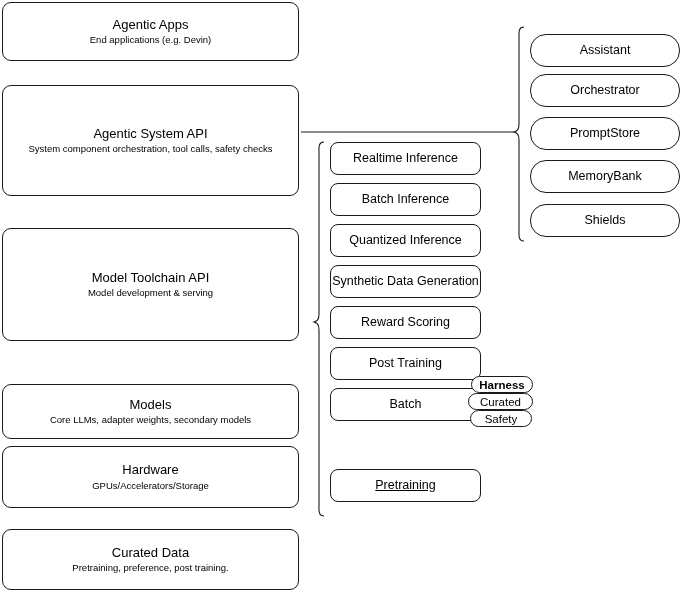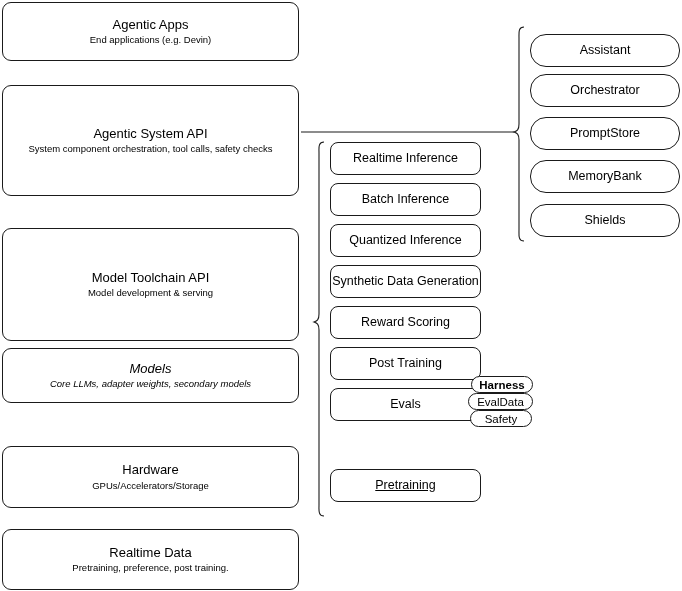--- a/index.html
+++ b/index.html
@@ -134,32 +134,32 @@
   <div class="node layer-box" style="top:85px; height:111px;">
     <div class="title">Agentic System API</div>
     <div class="sub">System component orchestration, tool calls, safety checks</div>
   </div>
 
   <div class="node layer-box" style="top:228px; height:113px;">
     <div class="title">Model Toolchain API</div>
     <div class="sub">Model development &amp; serving</div>
   </div>
 
-  <div class="node layer-box" style="top:348px; height:55px;font-style:italic;">
+  <div class="node layer-box" style="top:384px; height:55px;">
     <div class="title">Models</div>
     <div class="sub">Core LLMs, adapter weights, secondary models</div>
   </div>
 
   <div class="node layer-box" style="top:446px; height:62px;">
     <div class="title">Hardware</div>
     <div class="sub">GPUs/Accelerators/Storage</div>
   </div>
 
   <div class="node layer-box" style="top:529px; height:61px;">
-    <div class="title">Realtime Data</div>
+    <div class="title">Curated Data</div>
     <div class="sub">Pretraining, preference, post training.</div>
   </div>
 
   <div class="node mid-box" style="top:142px;">
     <div class="title">Realtime Inference</div>
   </div>
   <div class="node mid-box" style="top:183px;">
     <div class="title">Batch Inference</div>
   </div>
   <div class="node mid-box" style="top:224px;">
@@ -168,28 +168,28 @@
   <div class="node mid-box" style="top:265px;">
     <div class="title">Synthetic Data Generation</div>
   </div>
   <div class="node mid-box" style="top:306px;">
     <div class="title">Reward Scoring</div>
   </div>
   <div class="node mid-box" style="top:347px;">
     <div class="title">Post Training</div>
   </div>
   <div class="node mid-box" style="top:388px;">
-    <div class="title">Evals</div>
+    <div class="title">Batch</div>
   </div>
   <div class="node mid-box" style="top:469px;text-decoration:underline;">
     <div class="title">Pretraining</div>
   </div>
 
   <div class="pill" style="left:471px; top:376px; width:62px;font-weight:bold;">Harness</div>
-  <div class="pill" style="left:468px; top:393px; width:65px;">EvalData</div>
+  <div class="pill" style="left:468px; top:393px; width:65px;">Curated</div>
   <div class="pill" style="left:470px; top:410px; width:62px;">Safety</div>
 
   <div class="node right-box" style="top:34px;">
     <div class="title">Assistant</div>
   </div>
   <div class="node right-box" style="top:74px;">
     <div class="title">Orchestrator</div>
   </div>
   <div class="node right-box" style="top:117px;">
     <div class="title">PromptStore</div>

